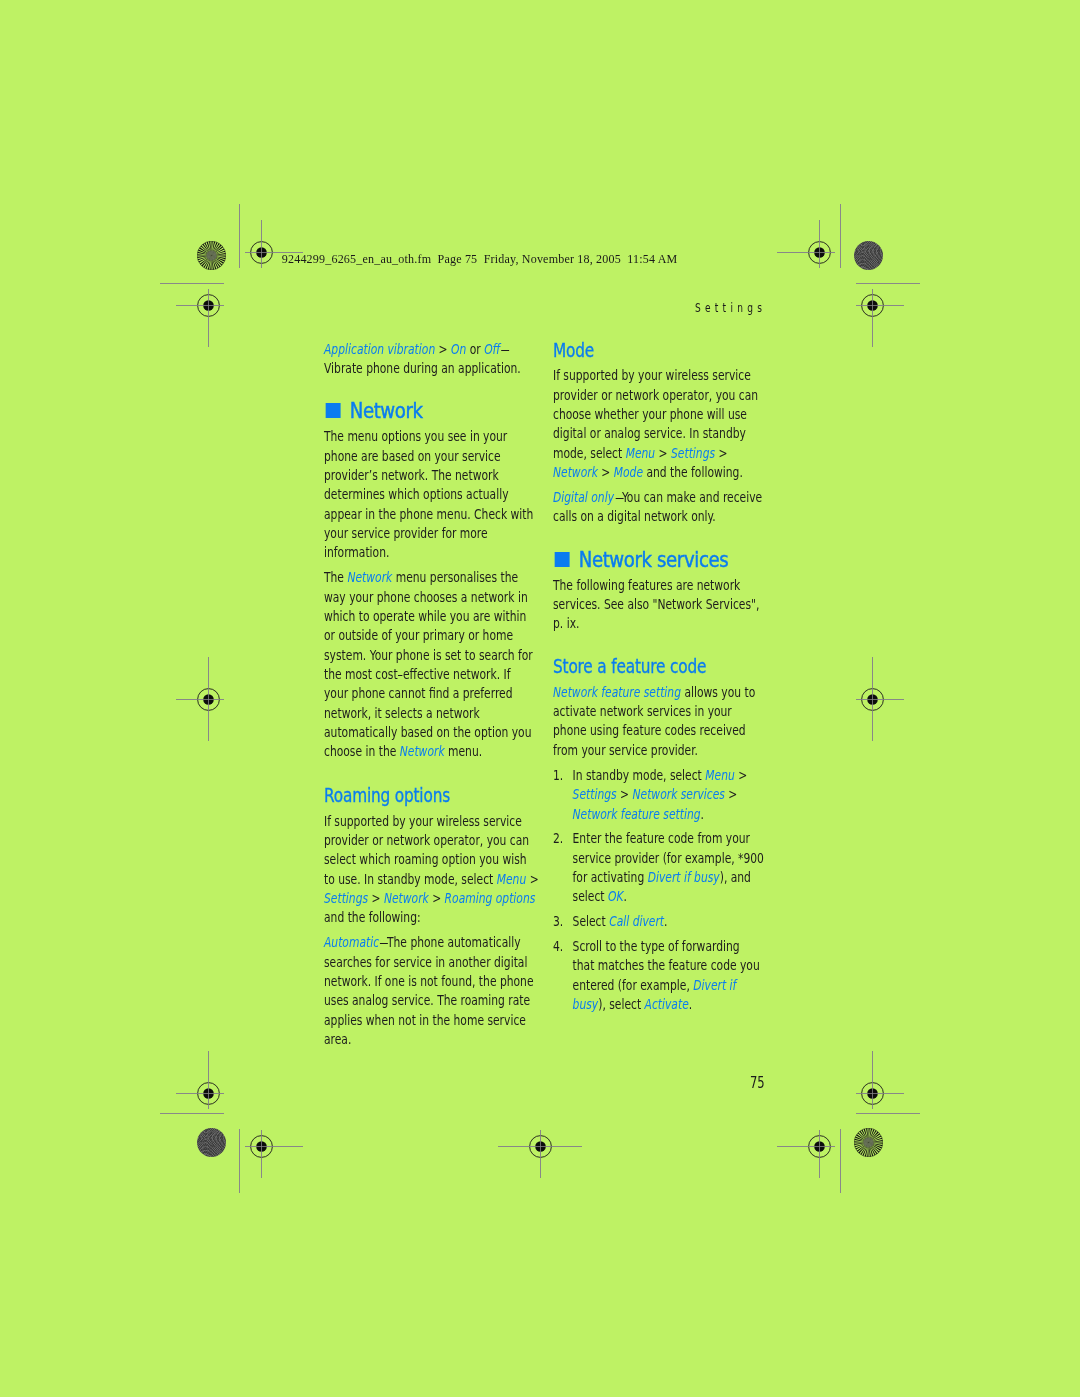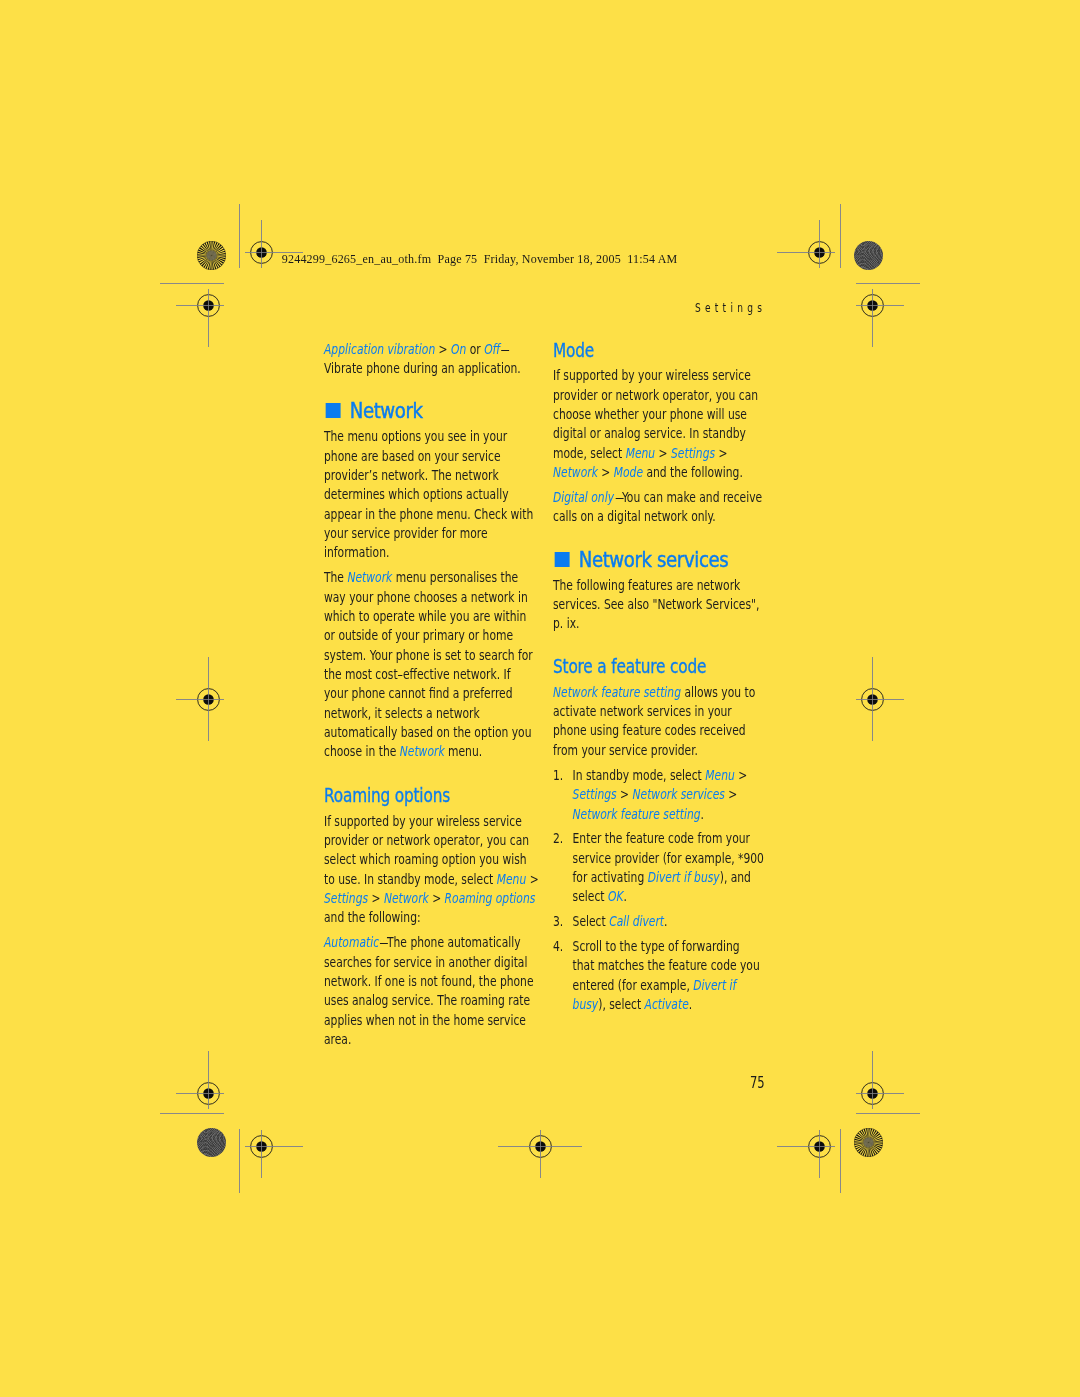--- a/index.html
+++ b/index.html
@@ -1,19 +1,19 @@
 <!DOCTYPE html>
 <html><head>
 <meta charset="utf-8">
 <title>9244299_6265_en_au_oth.fm — Page 75</title>
 <style>
   html,body{margin:0;padding:0;background:#ffffff;}
   body{width:1080px;height:1397px;position:relative;overflow:hidden;
        font-family:"DejaVu Sans Condensed","DejaVu Sans",sans-serif;}
-  .page{position:absolute;left:0;top:0;width:1080px;height:1397px;background:#fde047;}
+  .page{position:absolute;left:0;top:0;width:1080px;height:1397px;background:#bef264;}
 
   
   .cropline{position:absolute;}
   .regmark{position:absolute;}
   .startarget{position:absolute;}
   .solidcircle{position:absolute;border-radius:50%;}
 
   
   .slug{position:absolute;font-family:"Liberation Serif","DejaVu Serif",serif;
         transform:translateZ(0);

